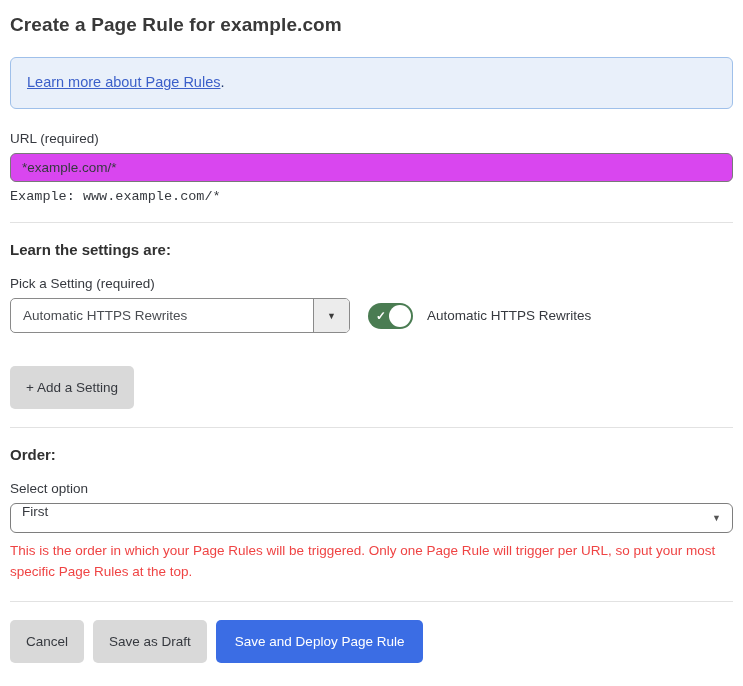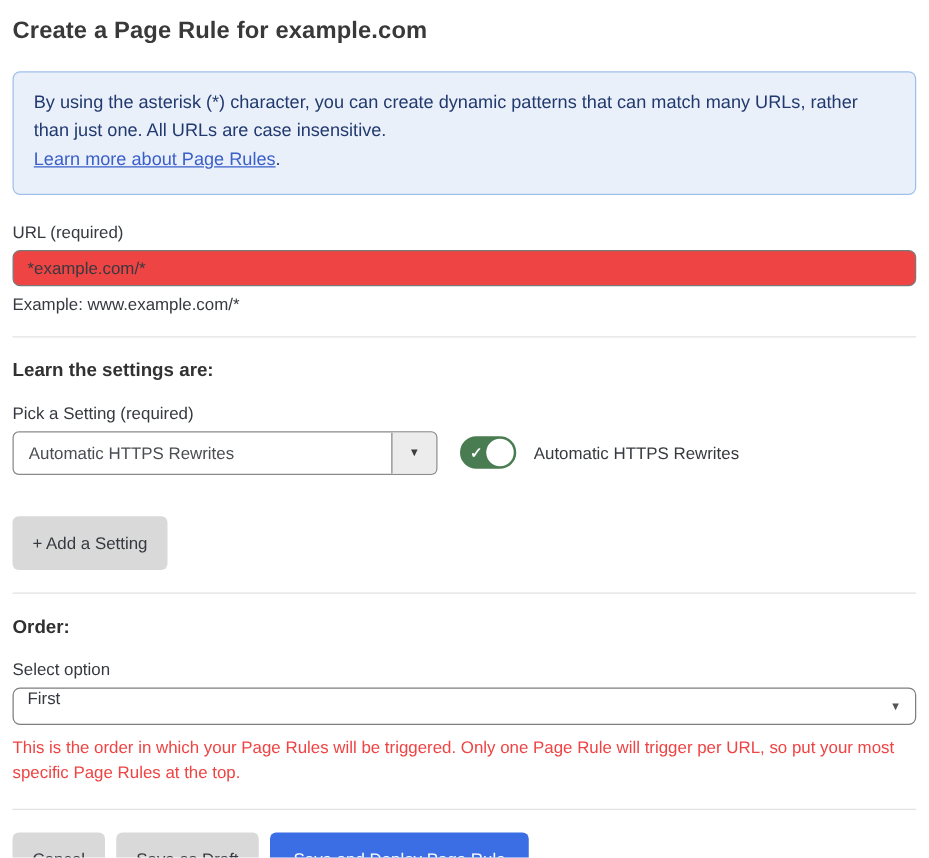--- a/index.html
+++ b/index.html
@@ -42,24 +42,24 @@
   .field-label { font-size: 13.5px; color: #36393f; margin-bottom: 7px; }
   .text-input {
     width: 100%;
     height: 29px;
     border: 1px solid #797979;
     border-radius: 6px;
     padding: 0 11px;
     font-size: 13.5px;
     font-family: "Liberation Sans", sans-serif;
     color: #36393f;
-    background: #ef4444;
+    background: #d946ef;
     outline: none;
   }
-  .field-helper { font-size: 13.5px; color: #36393f; margin-top: 7px; }
+  .field-helper { font-size: 13.5px; color: #36393f; margin-top: 7px; font-family: Liberation Mono, monospace; }
 
   .divider {
     border: none;
     border-top: 1px solid #e2e2e2;
     margin: 18px 0;
   }
 
   .section-heading {
     font-size: 15px;
     font-weight: bold;
@@ -178,21 +178,20 @@
   .footer-actions { display: flex; align-items: center; gap: 9px; }
 </style>
 </head>
 <body>
 
 <div class="container">
 
   <h1 class="page-title">Create a Page Rule for example.com</h1>
 
   <div class="info-box">
-    <div>By using the asterisk (*) character, you can create dynamic patterns that can match many URLs, rather than just one. All URLs are case insensitive.</div>
     <div><a>Learn more about Page Rules</a><span>.</span></div>
   </div>
 
   <div class="field-label">URL (required)</div>
   <input class="text-input" type="text" value="*example.com/*" style="">
   <div class="field-helper">Example: www.example.com/*</div>
 
   <hr class="divider">
 
   <div class="section-heading">Learn the settings are:</div>

